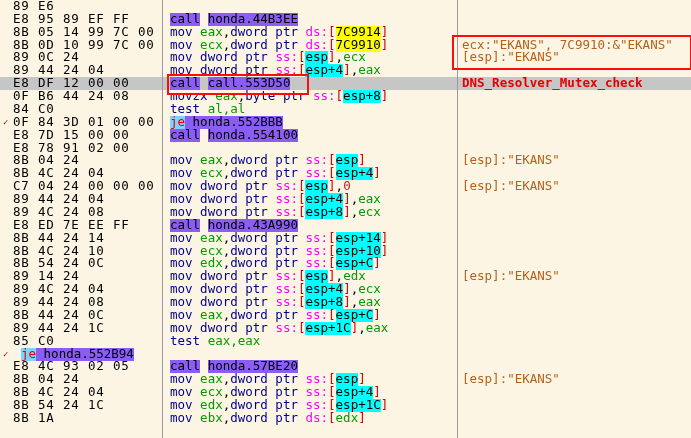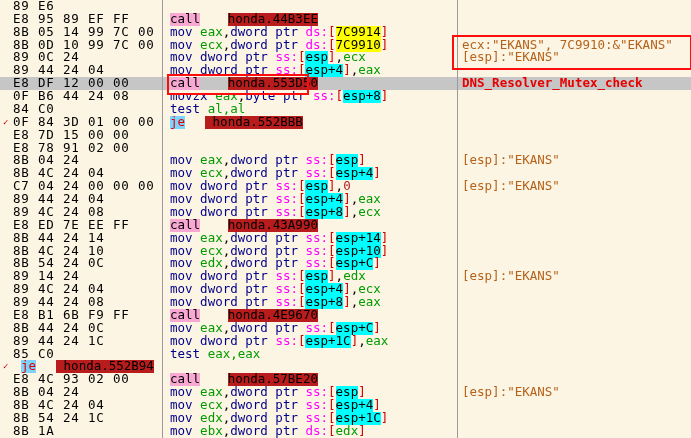--- a/index.html
+++ b/index.html
@@ -17,67 +17,66 @@
   .cell-bytes{flex:0 0 149px;overflow:hidden;letter-spacing:0.8px;color:#000;}
   .cell-disasm{flex:0 0 295px;padding-left:8px;box-sizing:border-box;overflow:hidden;}
   .cell-comment{flex:1 1 auto;padding-left:5px;box-sizing:border-box;overflow:hidden;}
   
   .tk-m{color:#00008B;}                      
   .tk-r{color:#009B00;}                      
   .tk-s{color:#FF00FF;}                      
   .tk-b{color:#D00000;}                      
   .tk-h{background:#00FFFF;color:#000;}      
   .tk-y{background:#FFFF00;color:#000;}      
-  .tk-c{background:#f9a8d4;color:#000;}      
+  .tk-c{background:#8b5cf6;color:#000;}      
   .tk-j{background:#7dd3fc;color:#E00000;}   
-  .tk-t{background:#b91c1c;color:#000;margin-left:20px;}      
+  .tk-t{background:#8b5cf6;color:#000;}      
   .tk-n{color:#B22222;}                      
   .tk-p{color:#000;}
   .cm-auto{color:#B4621B;}
   .cm-label{color:#E60000;font-weight:bold;}
   .vsep{position:absolute;top:0;bottom:0;width:1px;background:#9A9A9A;}
   .redbox{position:absolute;border:2px solid #FF0D0D;pointer-events:none;background:transparent;}
   #box-call{left:167px;top:74px;width:138px;height:16.5px;}
   #box-comments{left:452px;top:35px;width:236px;height:31px;}
 </style>
 </head>
 <body>
 
 <div class="screen">
   <div class="rows" id="rows">
       <div class="row"><span class="cell-margin"></span><span class="cell-bytes">89 E6</span><span class="cell-comment cm-auto"></span></div>
       <div class="row"><span class="cell-margin"></span><span class="cell-bytes">E8 95 89 EF FF</span><span class="cell-disasm"><span class="tk-c">call</span><span class="tk-p"> </span><span class="tk-t">honda.44B3EE</span></span><span class="cell-comment cm-auto"></span></div>
       <div class="row"><span class="cell-margin"></span><span class="cell-bytes">8B 05 14 99 7C 00</span><span class="cell-disasm"><span class="tk-m">mov </span><span class="tk-r">eax</span><span class="tk-p">,</span><span class="tk-m">dword ptr </span><span class="tk-s">ds:</span><span class="tk-b">[</span><span class="tk-y">7C9914</span><span class="tk-b">]</span></span><span class="cell-comment cm-auto"></span></div>
       <div class="row"><span class="cell-margin"></span><span class="cell-bytes">8B 0D 10 99 7C 00</span><span class="cell-disasm"><span class="tk-m">mov </span><span class="tk-r">ecx</span><span class="tk-p">,</span><span class="tk-m">dword ptr </span><span class="tk-s">ds:</span><span class="tk-b">[</span><span class="tk-y">7C9910</span><span class="tk-b">]</span></span><span class="cell-comment cm-auto">ecx:"EKANS", 7C9910:&amp;"EKANS"</span></div>
       <div class="row"><span class="cell-margin"></span><span class="cell-bytes">89 0C 24</span><span class="cell-disasm"><span class="tk-m">mov </span><span class="tk-m">dword ptr </span><span class="tk-s">ss:</span><span class="tk-b">[</span><span class="tk-h">esp</span><span class="tk-b">]</span><span class="tk-p">,</span><span class="tk-r">ecx</span></span><span class="cell-comment cm-auto">[esp]:"EKANS"</span></div>
       <div class="row"><span class="cell-margin"></span><span class="cell-bytes">89 44 24 04</span><span class="cell-disasm"><span class="tk-m">mov </span><span class="tk-m">dword ptr </span><span class="tk-s">ss:</span><span class="tk-b">[</span><span class="tk-h">esp+4</span><span class="tk-b">]</span><span class="tk-p">,</span><span class="tk-r">eax</span></span><span class="cell-comment cm-auto"></span></div>
-      <div class="row sel"><span class="cell-margin"></span><span class="cell-bytes">E8 DF 12 00 00</span><span class="cell-disasm"><span class="tk-c">call</span><span class="tk-p"> </span><span class="tk-t">honda.553D50</span></span><span class="cell-comment cm-label">DNS_Resolver_Mutex_check</span></div>
+      <div class="row sel"><span class="cell-margin"></span><span class="cell-bytes">E8 DF 12 00 00</span><span class="cell-disasm"><span class="tk-c">call</span><span class="tk-p"> </span><span class="tk-t">call.553D50</span></span><span class="cell-comment cm-label">DNS_Resolver_Mutex_check</span></div>
       <div class="row"><span class="cell-margin"></span><span class="cell-bytes">0F B6 44 24 08</span><span class="cell-disasm"><span class="tk-m">movzx </span><span class="tk-r">eax</span><span class="tk-p">,</span><span class="tk-m">byte ptr </span><span class="tk-s">ss:</span><span class="tk-b">[</span><span class="tk-h">esp+8</span><span class="tk-b">]</span></span><span class="cell-comment cm-auto"></span></div>
       <div class="row"><span class="cell-margin"></span><span class="cell-bytes">84 C0</span><span class="cell-disasm"><span class="tk-m">test </span><span class="tk-r">al,al</span></span><span class="cell-comment cm-auto"></span></div>
       <div class="row"><span class="cell-margin">✓</span><span class="cell-bytes">0F 84 3D 01 00 00</span><span class="cell-disasm"><span class="tk-j">je</span><span class="tk-t"> honda.552BBB</span></span><span class="cell-comment cm-auto"></span></div>
-      <div class="row"><span class="cell-margin"></span><span class="cell-bytes">E8 7D 15 00 00</span><span class="cell-comment cm-auto"></span></div>
+      <div class="row"><span class="cell-margin"></span><span class="cell-bytes">E8 7D 15 00 00</span><span class="cell-disasm"><span class="tk-c">call</span><span class="tk-p"> </span><span class="tk-t">honda.554100</span></span><span class="cell-comment cm-auto"></span></div>
       <div class="row"><span class="cell-margin"></span><span class="cell-bytes">E8 78 91 02 00</span><span class="cell-comment cm-auto"></span></div>
       <div class="row"><span class="cell-margin"></span><span class="cell-bytes">8B 04 24</span><span class="cell-disasm"><span class="tk-m">mov </span><span class="tk-r">eax</span><span class="tk-p">,</span><span class="tk-m">dword ptr </span><span class="tk-s">ss:</span><span class="tk-b">[</span><span class="tk-h">esp</span><span class="tk-b">]</span></span><span class="cell-comment cm-auto">[esp]:"EKANS"</span></div>
       <div class="row"><span class="cell-margin"></span><span class="cell-bytes">8B 4C 24 04</span><span class="cell-disasm"><span class="tk-m">mov </span><span class="tk-r">ecx</span><span class="tk-p">,</span><span class="tk-m">dword ptr </span><span class="tk-s">ss:</span><span class="tk-b">[</span><span class="tk-h">esp+4</span><span class="tk-b">]</span></span><span class="cell-comment cm-auto"></span></div>
       <div class="row"><span class="cell-margin"></span><span class="cell-bytes">C7 04 24 00 00 00 00</span><span class="cell-disasm"><span class="tk-m">mov </span><span class="tk-m">dword ptr </span><span class="tk-s">ss:</span><span class="tk-b">[</span><span class="tk-h">esp</span><span class="tk-b">]</span><span class="tk-p">,</span><span class="tk-n">0</span></span><span class="cell-comment cm-auto">[esp]:"EKANS"</span></div>
       <div class="row"><span class="cell-margin"></span><span class="cell-bytes">89 44 24 04</span><span class="cell-disasm"><span class="tk-m">mov </span><span class="tk-m">dword ptr </span><span class="tk-s">ss:</span><span class="tk-b">[</span><span class="tk-h">esp+4</span><span class="tk-b">]</span><span class="tk-p">,</span><span class="tk-r">eax</span></span><span class="cell-comment cm-auto"></span></div>
       <div class="row"><span class="cell-margin"></span><span class="cell-bytes">89 4C 24 08</span><span class="cell-disasm"><span class="tk-m">mov </span><span class="tk-m">dword ptr </span><span class="tk-s">ss:</span><span class="tk-b">[</span><span class="tk-h">esp+8</span><span class="tk-b">]</span><span class="tk-p">,</span><span class="tk-r">ecx</span></span><span class="cell-comment cm-auto"></span></div>
       <div class="row"><span class="cell-margin"></span><span class="cell-bytes">E8 ED 7E EE FF</span><span class="cell-disasm"><span class="tk-c">call</span><span class="tk-p"> </span><span class="tk-t">honda.43A990</span></span><span class="cell-comment cm-auto"></span></div>
       <div class="row"><span class="cell-margin"></span><span class="cell-bytes">8B 44 24 14</span><span class="cell-disasm"><span class="tk-m">mov </span><span class="tk-r">eax</span><span class="tk-p">,</span><span class="tk-m">dword ptr </span><span class="tk-s">ss:</span><span class="tk-b">[</span><span class="tk-h">esp+14</span><span class="tk-b">]</span></span><span class="cell-comment cm-auto"></span></div>
       <div class="row"><span class="cell-margin"></span><span class="cell-bytes">8B 4C 24 10</span><span class="cell-disasm"><span class="tk-m">mov </span><span class="tk-r">ecx</span><span class="tk-p">,</span><span class="tk-m">dword ptr </span><span class="tk-s">ss:</span><span class="tk-b">[</span><span class="tk-h">esp+10</span><span class="tk-b">]</span></span><span class="cell-comment cm-auto"></span></div>
       <div class="row"><span class="cell-margin"></span><span class="cell-bytes">8B 54 24 0C</span><span class="cell-disasm"><span class="tk-m">mov </span><span class="tk-r">edx</span><span class="tk-p">,</span><span class="tk-m">dword ptr </span><span class="tk-s">ss:</span><span class="tk-b">[</span><span class="tk-h">esp+C</span><span class="tk-b">]</span></span><span class="cell-comment cm-auto"></span></div>
       <div class="row"><span class="cell-margin"></span><span class="cell-bytes">89 14 24</span><span class="cell-disasm"><span class="tk-m">mov </span><span class="tk-m">dword ptr </span><span class="tk-s">ss:</span><span class="tk-b">[</span><span class="tk-h">esp</span><span class="tk-b">]</span><span class="tk-p">,</span><span class="tk-r">edx</span></span><span class="cell-comment cm-auto">[esp]:"EKANS"</span></div>
       <div class="row"><span class="cell-margin"></span><span class="cell-bytes">89 4C 24 04</span><span class="cell-disasm"><span class="tk-m">mov </span><span class="tk-m">dword ptr </span><span class="tk-s">ss:</span><span class="tk-b">[</span><span class="tk-h">esp+4</span><span class="tk-b">]</span><span class="tk-p">,</span><span class="tk-r">ecx</span></span><span class="cell-comment cm-auto"></span></div>
       <div class="row"><span class="cell-margin"></span><span class="cell-bytes">89 44 24 08</span><span class="cell-disasm"><span class="tk-m">mov </span><span class="tk-m">dword ptr </span><span class="tk-s">ss:</span><span class="tk-b">[</span><span class="tk-h">esp+8</span><span class="tk-b">]</span><span class="tk-p">,</span><span class="tk-r">eax</span></span><span class="cell-comment cm-auto"></span></div>
-      <div class="row"><span class="cell-margin"></span><span class="cell-bytes">E8 B1 6B F9 FF</span><span class="cell-disasm"><span class="tk-c">call</span><span class="tk-p"> </span><span class="tk-t">honda.4E9670</span></span><span class="cell-comment cm-auto"></span></div>
       <div class="row"><span class="cell-margin"></span><span class="cell-bytes">8B 44 24 0C</span><span class="cell-disasm"><span class="tk-m">mov </span><span class="tk-r">eax</span><span class="tk-p">,</span><span class="tk-m">dword ptr </span><span class="tk-s">ss:</span><span class="tk-b">[</span><span class="tk-h">esp+C</span><span class="tk-b">]</span></span><span class="cell-comment cm-auto"></span></div>
       <div class="row"><span class="cell-margin"></span><span class="cell-bytes">89 44 24 1C</span><span class="cell-disasm"><span class="tk-m">mov </span><span class="tk-m">dword ptr </span><span class="tk-s">ss:</span><span class="tk-b">[</span><span class="tk-h">esp+1C</span><span class="tk-b">]</span><span class="tk-p">,</span><span class="tk-r">eax</span></span><span class="cell-comment cm-auto"></span></div>
       <div class="row"><span class="cell-margin"></span><span class="cell-bytes">85 C0</span><span class="cell-disasm"><span class="tk-m">test </span><span class="tk-r">eax,eax</span></span><span class="cell-comment cm-auto"></span></div>
       <div class="row"><span class="cell-margin">✓</span><span class="cell-disasm"><span class="tk-j">je</span><span class="tk-t"> honda.552B94</span></span><span class="cell-comment cm-auto"></span></div>
-      <div class="row"><span class="cell-margin"></span><span class="cell-bytes">E8 4C 93 02 00</span><span class="cell-disasm"><span class="tk-c">call</span><span class="tk-p"> </span><span class="tk-t">honda.57BE20</span></span><span class="cell-comment cm-auto"></span></div>
+      <div class="row"><span class="cell-margin"></span><span class="cell-bytes">E8 4C 93 02 05</span><span class="cell-disasm"><span class="tk-c">call</span><span class="tk-p"> </span><span class="tk-t">honda.57BE20</span></span><span class="cell-comment cm-auto"></span></div>
       <div class="row"><span class="cell-margin"></span><span class="cell-bytes">8B 04 24</span><span class="cell-disasm"><span class="tk-m">mov </span><span class="tk-r">eax</span><span class="tk-p">,</span><span class="tk-m">dword ptr </span><span class="tk-s">ss:</span><span class="tk-b">[</span><span class="tk-h">esp</span><span class="tk-b">]</span></span><span class="cell-comment cm-auto">[esp]:"EKANS"</span></div>
       <div class="row"><span class="cell-margin"></span><span class="cell-bytes">8B 4C 24 04</span><span class="cell-disasm"><span class="tk-m">mov </span><span class="tk-r">ecx</span><span class="tk-p">,</span><span class="tk-m">dword ptr </span><span class="tk-s">ss:</span><span class="tk-b">[</span><span class="tk-h">esp+4</span><span class="tk-b">]</span></span><span class="cell-comment cm-auto"></span></div>
       <div class="row"><span class="cell-margin"></span><span class="cell-bytes">8B 54 24 1C</span><span class="cell-disasm"><span class="tk-m">mov </span><span class="tk-r">edx</span><span class="tk-p">,</span><span class="tk-m">dword ptr </span><span class="tk-s">ss:</span><span class="tk-b">[</span><span class="tk-h">esp+1C</span><span class="tk-b">]</span></span><span class="cell-comment cm-auto"></span></div>
       <div class="row"><span class="cell-margin"></span><span class="cell-bytes">8B 1A</span><span class="cell-disasm"><span class="tk-m">mov </span><span class="tk-r">ebx</span><span class="tk-p">,</span><span class="tk-m">dword ptr </span><span class="tk-s">ds:</span><span class="tk-b">[</span><span class="tk-r">edx</span><span class="tk-b">]</span></span><span class="cell-comment cm-auto"></span></div>
     </div>
   <div class="vsep" style="left:162px"></div>
   <div class="vsep" style="left:457px"></div>
   <div class="redbox" id="box-call"></div>
   <div class="redbox" id="box-comments"></div>
 </div>

